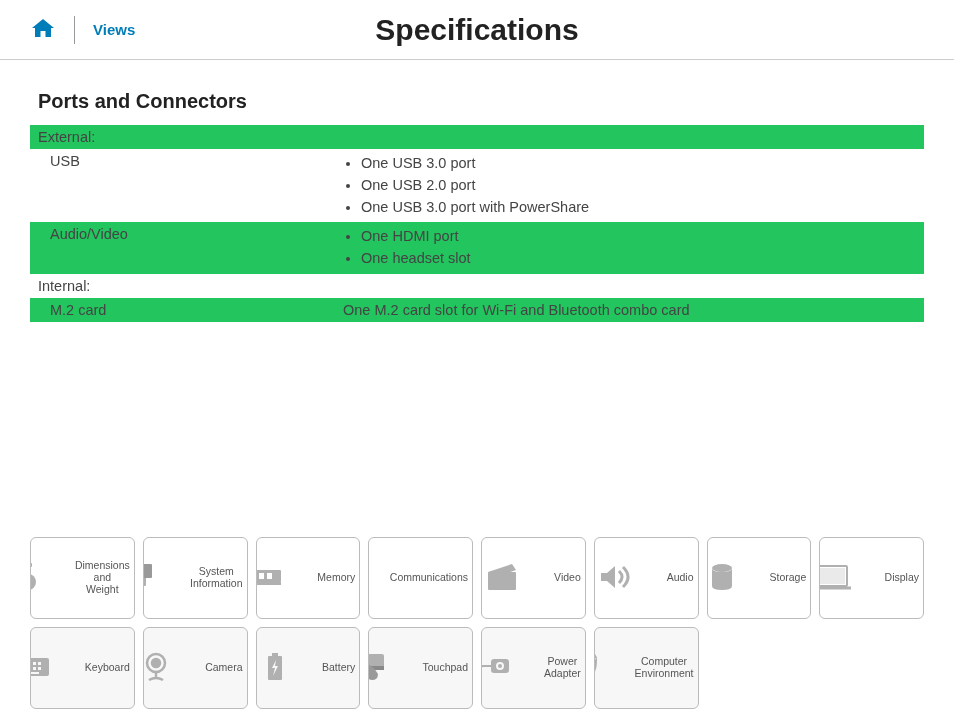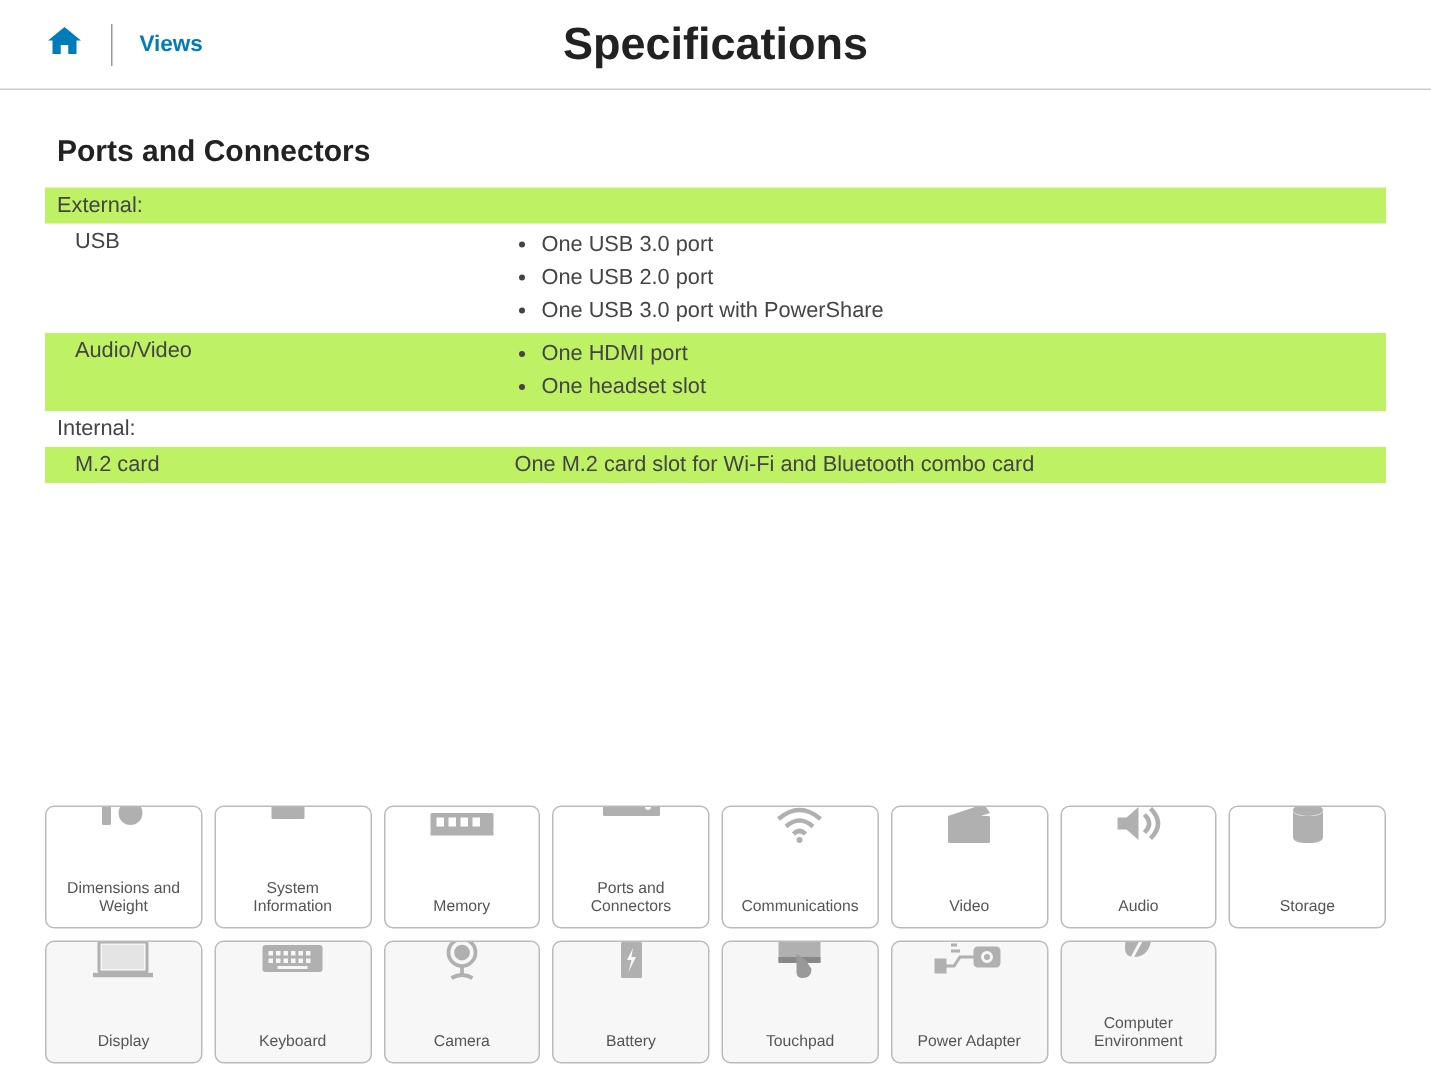--- a/index.html
+++ b/index.html
@@ -57,21 +57,21 @@
   }
   .spec-table {
     width: 100%;
     font-size: 14.5px;
     color: #444;
   }
   .row {
     display: flex;
     padding: 4px 8px;
   }
-  .row.grey { background: #bef264; }
+  .row.grey { background: #22c55e; }
   .row .label {
     flex: 0 0 305px;
   }
   .row .label.indent { padding-left: 12px; }
   .row .value { flex: 1; }
   .row ul {
     list-style: disc;
     padding-left: 18px;
   }
   .row ul li {
@@ -84,21 +84,21 @@
     right: 30px;
     display: grid;
     grid-template-columns: repeat(8, 1fr);
     gap: 8px;
   }
   .nav-item {
     border: 1px solid #bbb;
     border-radius: 6px;
     height: 82px;
     display: flex;
-    flex-direction: column;
+    flex-direction: row;
     align-items: center;
     justify-content: flex-end;
     padding: 6px 4px 8px 4px;
     cursor: pointer;
     background: #fff;
     overflow: hidden;
     gap: 32px;
   }
   .nav-grid .nav-item:nth-child(n+9) {
     background: #f7f7f7;
@@ -202,32 +202,20 @@
       <svg width="50" height="34" viewBox="0 0 50 34" fill="currentColor">
           <rect x="4" y="10" width="42" height="12" rx="1"></rect>
           <rect x="8" y="13" width="5" height="6" fill="#fff"></rect>
           <rect x="16" y="13" width="5" height="6" fill="#fff"></rect>
           <rect x="24" y="13" width="5" height="6" fill="#fff"></rect>
           <rect x="32" y="13" width="5" height="6" fill="#fff"></rect>
           <rect x="4" y="22" width="42" height="3"></rect>
         </svg>
     </span>
     <span class="nav-label">Memory</span>
-  </div>
-  <div class="nav-item">
-    <span class="nav-icon">
-      <svg width="46" height="34" viewBox="0 0 46 34" fill="currentColor">
-          <rect x="4" y="8" width="38" height="16" rx="1"></rect>
-          <rect x="8" y="12" width="10" height="4" fill="#fff"></rect>
-          <rect x="22" y="12" width="6" height="4" fill="#fff"></rect>
-          <circle cx="34" cy="18" r="2" fill="#fff"></circle>
-        </svg>
-    </span>
-    <span class="nav-label">Ports and
-Connectors</span>
   </div>
   <div class="nav-item">
     <span class="nav-icon">
       <svg width="40" height="34" viewBox="0 0 40 34" fill="none" stroke="currentColor" stroke-width="3">
           <path d="M6 14 Q20 2 34 14"></path>
           <path d="M11 19 Q20 11 29 19"></path>
           <path d="M16 24 Q20 20 24 24"></path>
           <circle cx="20" cy="28" r="2" fill="currentColor" stroke="none"></circle>
         </svg>
     </span>

